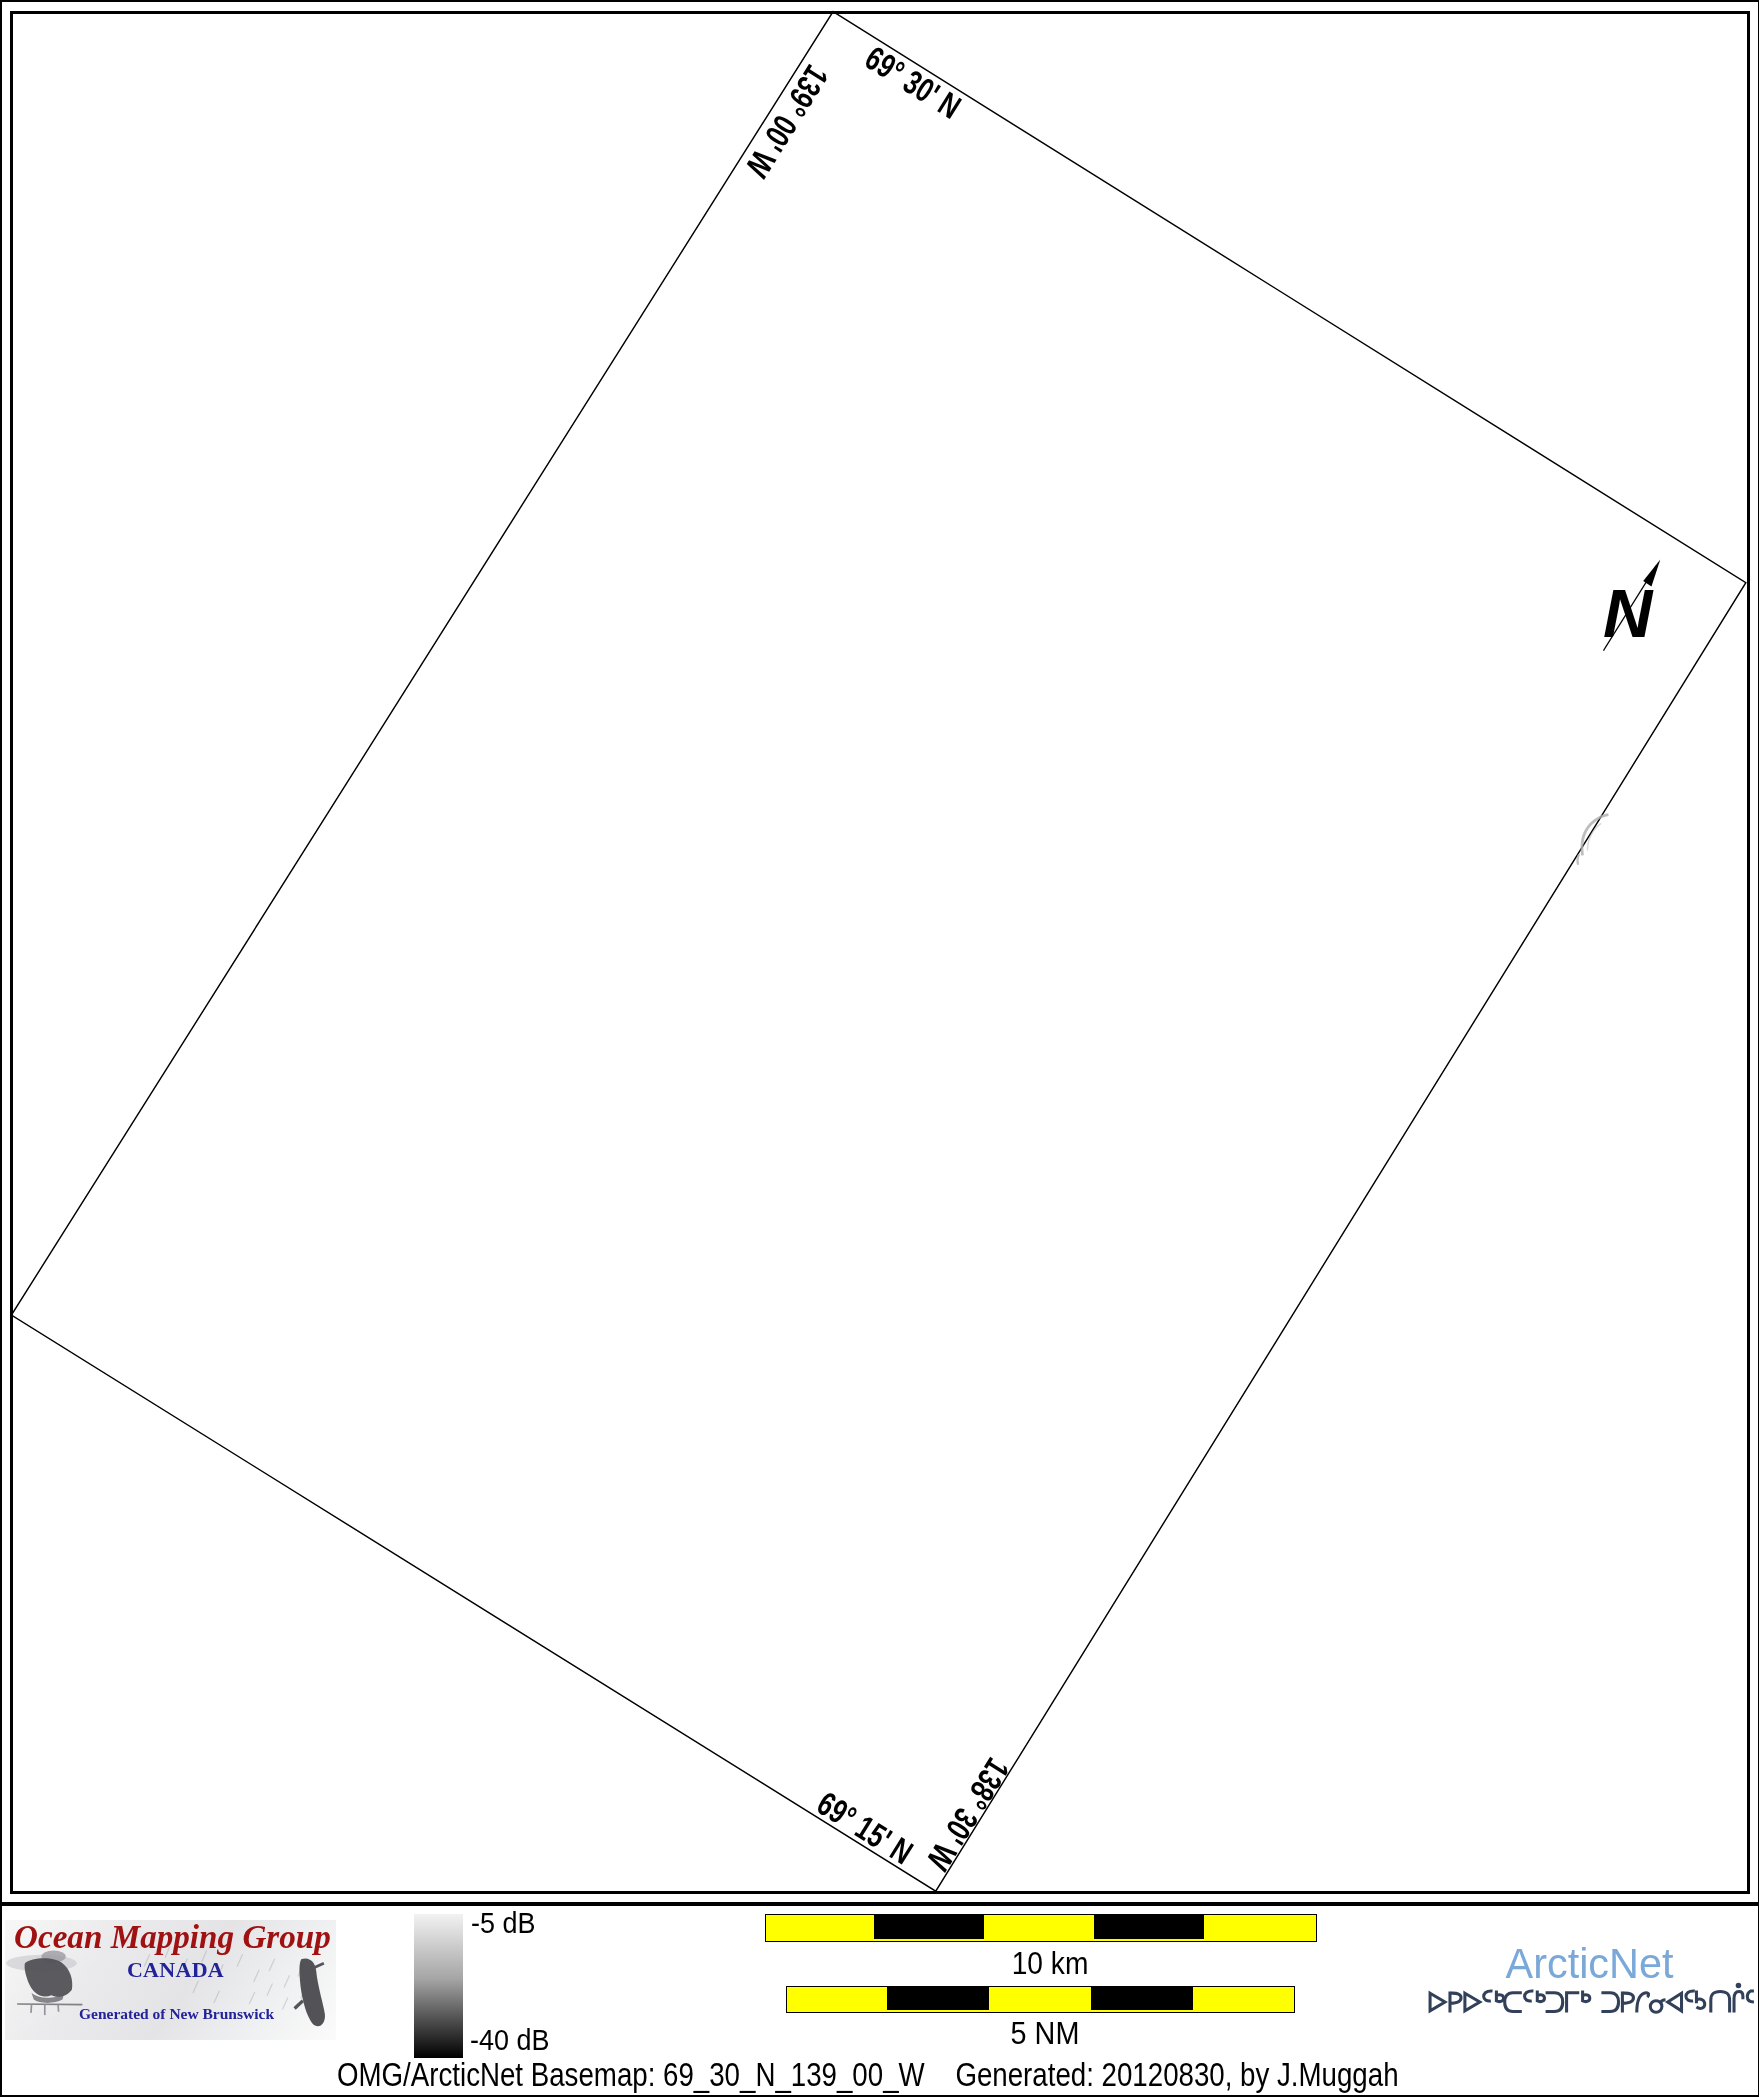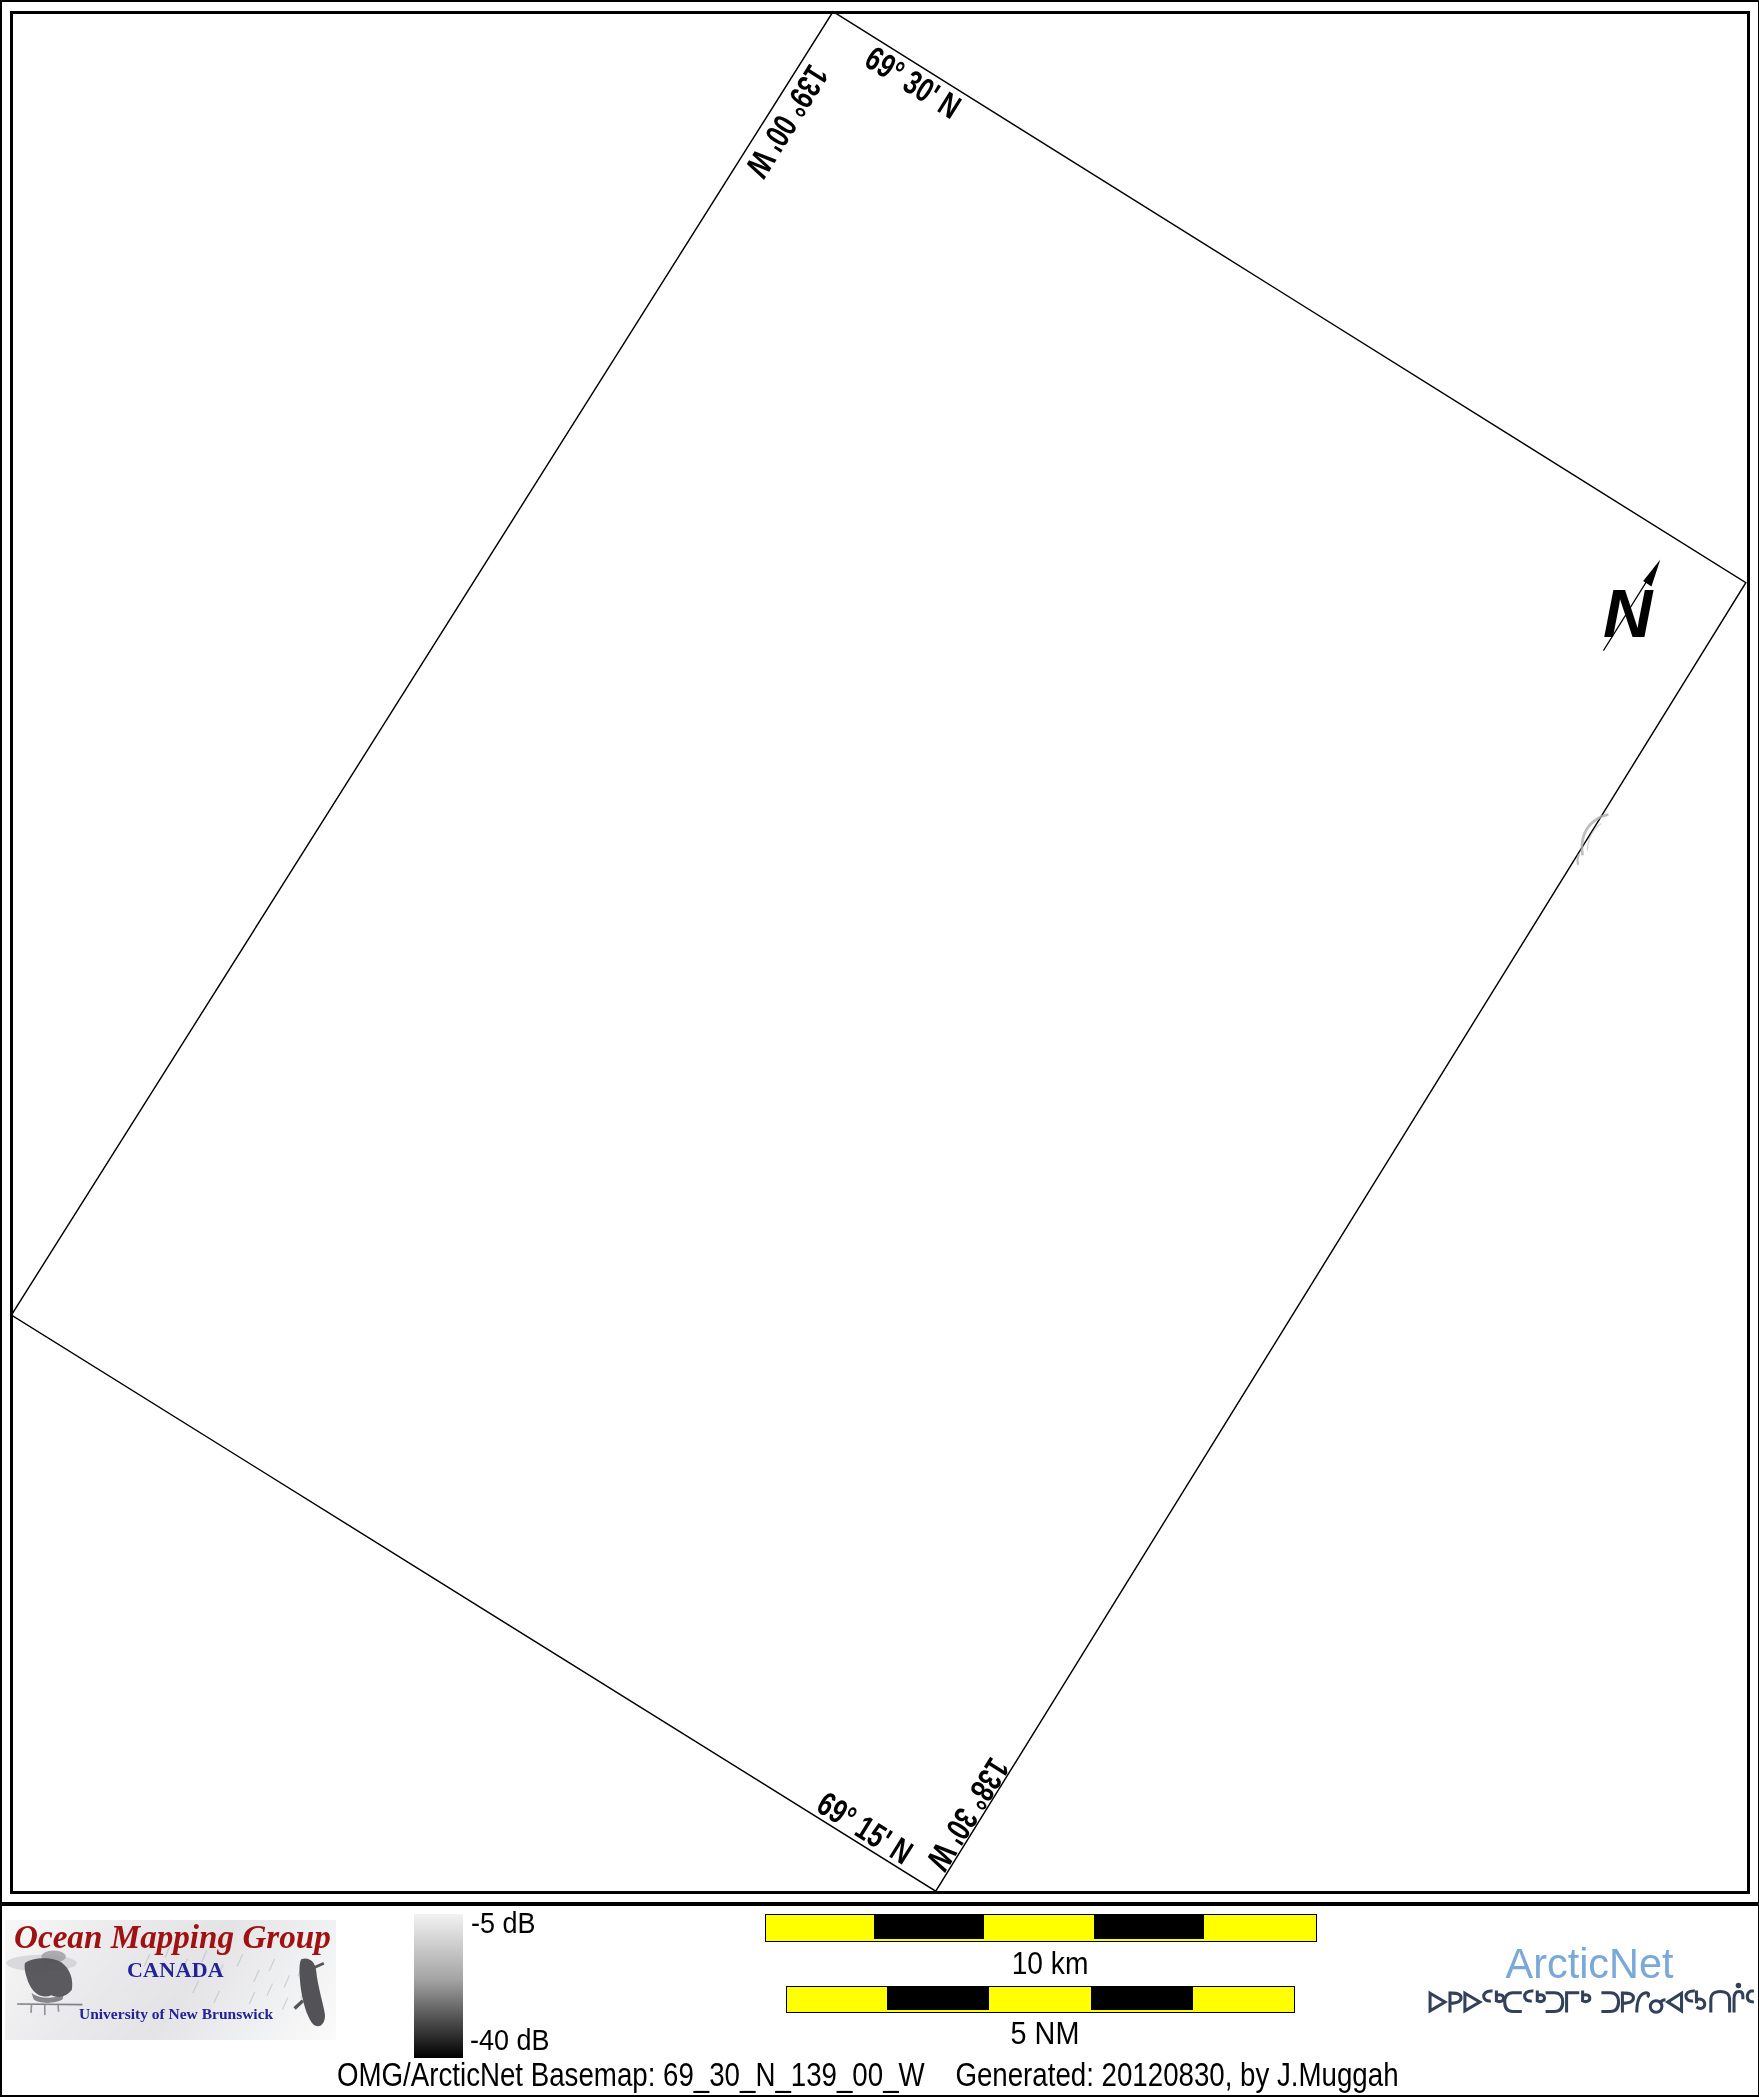--- a/index.html
+++ b/index.html
@@ -74,21 +74,21 @@
   <line x1="72" y1="153" x2="72" y2="172" stroke="#93939b" stroke-width="3"></line>
   <line x1="96" y1="153" x2="97" y2="166" stroke="#93939b" stroke-width="3"></line>
 
   <path d="M536,71 C551,66 561,76 563,91 C566,121 576,151 579,171 C580,186 571,196 561,191 C549,183 539,151 535,121 C533,101 531,81 536,71 Z" fill="#4a4a4e" opacity="0.95"></path>
   <line x1="539" y1="146" x2="524" y2="160" stroke="#55555a" stroke-width="6"></line>
   <line x1="560" y1="86" x2="577" y2="78" stroke="#55555a" stroke-width="5"></line>
 </svg>
 
 <div class="abs" style="left:14.4px;top:1920px;font-family:'Liberation Serif',serif;font-style:italic;font-weight:bold;font-size:34px;line-height:34px;color:#a01212;white-space:nowrap;transform:scaleX(0.975);transform-origin:0 0;">Ocean Mapping Group</div>
 
-<div class="abs" style="left:79px;top:2006px;width:193px;text-align:center;font-family:'Liberation Serif',serif;font-weight:bold;font-size:15.5px;line-height:15.5px;color:#232399;white-space:nowrap;">University of New Brunswick</div>
+<div class="abs" style="left:79px;top:2006px;width:193px;text-align:center;font-family:'Liberation Serif',serif;font-weight:bold;font-size:15.5px;line-height:15.5px;color:#232399;white-space:nowrap;">Generated of New Brunswick</div>
 
 <div class="abs" style="left:79px;top:1962px;width:193px;text-align:center;font-family:'Liberation Serif',serif;font-weight:bold;font-size:22px;line-height:16.6px;letter-spacing:0.3px;color:#232399;">CANADA</div>
 
 <div class="abs" style="left:414px;top:1914px;width:49px;height:144px;background:linear-gradient(#f2f2f2,#a5a5a5 45%,#000000);"></div>
 
 <div class="abs" style="left:471px;top:1909px;font-size:29px;line-height:29px;color:#000;transform:scaleX(0.93);transform-origin:0 0;">-5 dB</div>
 
 <div class="abs" style="left:470px;top:2026px;font-size:29px;line-height:29px;color:#000;transform:scaleX(0.93);transform-origin:0 0;">-40 dB</div>
 
 <div class="abs" style="left:765px;top:1914px;width:552px;height:28px;border:1.7px solid #000;box-sizing:border-box;background:#ffff00;">

